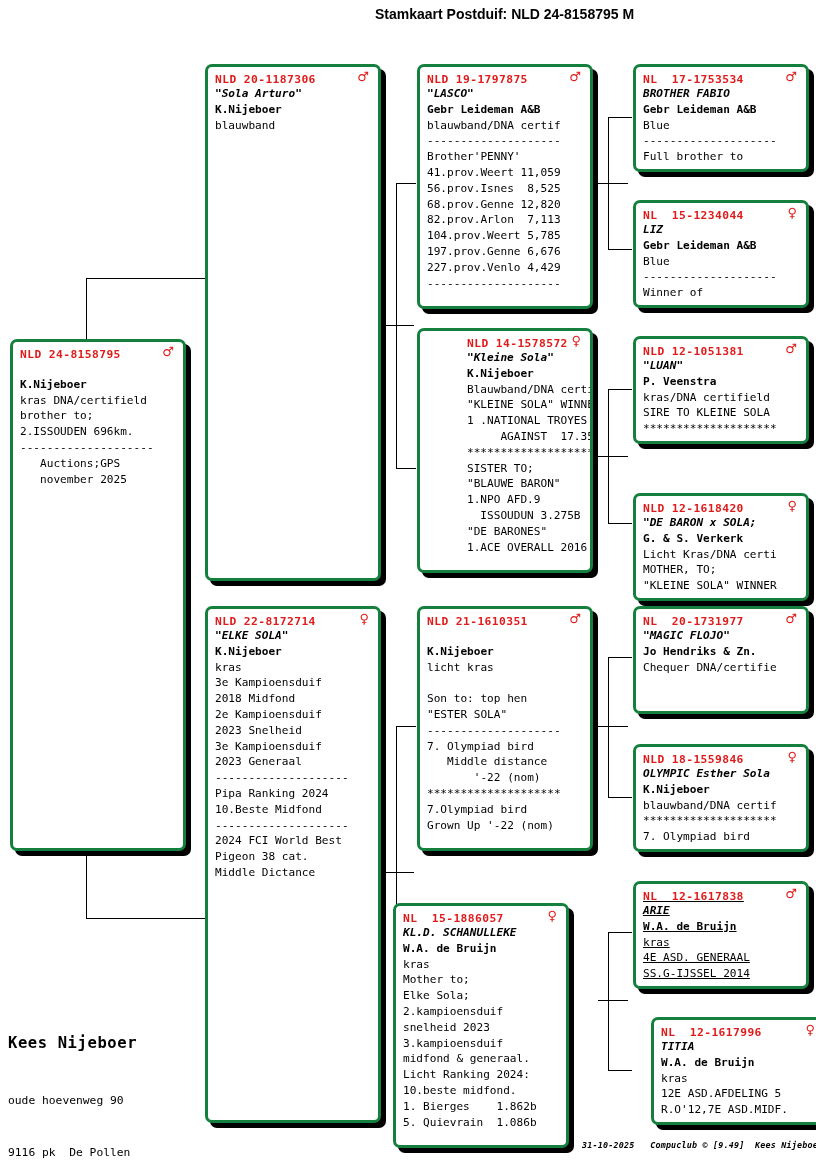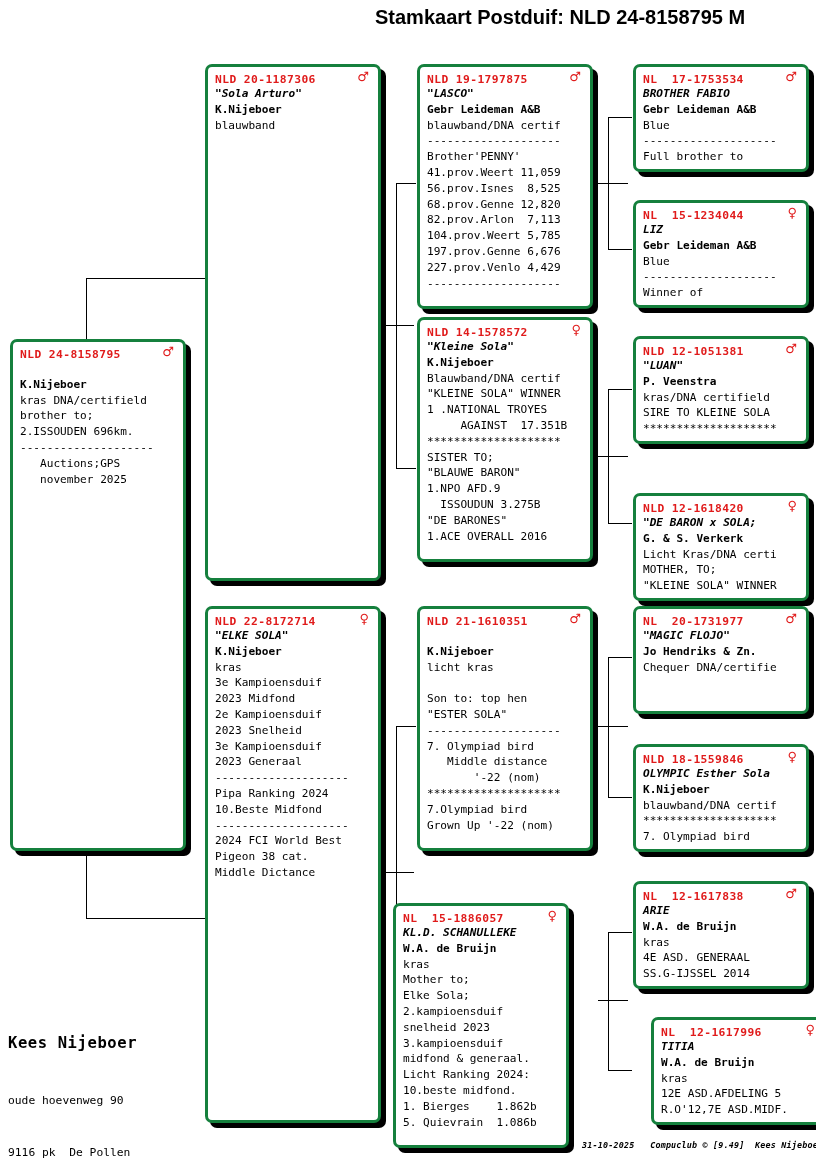--- a/index.html
+++ b/index.html
@@ -9,21 +9,21 @@
     font-family:"DejaVu Sans Mono","Liberation Mono",monospace;
     position:relative;
     overflow:hidden;
   }
   #sheet{position:absolute;left:0;top:0;width:816px;height:1172px;}
 
   .title{
     position:absolute;
     left:375px;top:6px;
     font-family:"Liberation Sans","DejaVu Sans",sans-serif;
-    font-size:20px;
+    font-size:14px;
     font-weight:700;
     color:#000;
     letter-spacing:0px;
     white-space:nowrap;
   }
 
   
   .ln{position:absolute;background:#000;}
   .lh{height:1px;}
   .lv{width:1px;}
@@ -177,21 +177,21 @@
 
   <div class="card" style="left:205px;top:606px;width:176px;height:517px;">
     <div class="hdr">
       <span class="ring">NLD 22-8172714</span>
       <span class="sex">♀</span>
     </div>
     <div class="row nm">"ELKE SOLA"</div>
     <div class="row own">K.Nijeboer</div>
     <div class="row">kras</div>
     <div class="row">3e Kampioensduif</div>
-    <div class="row">2023 Midfond</div>
+    <div class="row">2018 Midfond</div>
     <div class="row">2e Kampioensduif</div>
     <div class="row">2023 Snelheid</div>
     <div class="row">3e Kampioensduif</div>
     <div class="row">2023 Generaal</div>
     <div class="row">--------------------</div>
     <div class="row">Pipa Ranking 2024</div>
     <div class="row">10.Beste Midfond</div>
     <div class="row">--------------------</div>
     <div class="row">2024 FCI World Best</div>
     <div class="row">Pigeon 38 cat.</div>
@@ -211,21 +211,21 @@
     <div class="row">41.prov.Weert 11,059</div>
     <div class="row">56.prov.Isnes  8,525</div>
     <div class="row">68.prov.Genne 12,820</div>
     <div class="row">82.prov.Arlon  7,113</div>
     <div class="row">104.prov.Weert 5,785</div>
     <div class="row">197.prov.Genne 6,676</div>
     <div class="row">227.prov.Venlo 4,429</div>
     <div class="row">--------------------</div>
   </div>
 
-  <div class="card" style="left:417px;top:317px;width:176px;height:245px;">
+  <div class="card" style="left:417px;top:328px;width:176px;height:245px;padding-left:40px;">
     <div class="hdr">
       <span class="ring">NLD 14-1578572</span>
       <span class="sex">♀</span>
     </div>
     <div class="row nm">"Kleine Sola"</div>
     <div class="row own">K.Nijeboer</div>
     <div class="row">Blauwband/DNA certif</div>
     <div class="row">"KLEINE SOLA" WINNER</div>
     <div class="row">1 .NATIONAL TROYES</div>
     <div class="row">     AGAINST  17.351B</div>
@@ -341,21 +341,21 @@
       <span class="ring">NLD 18-1559846</span>
       <span class="sex">♀</span>
     </div>
     <div class="row nm">OLYMPIC Esther Sola</div>
     <div class="row own">K.Nijeboer</div>
     <div class="row">blauwband/DNA certif</div>
     <div class="row">********************</div>
     <div class="row">7. Olympiad bird</div>
   </div>
 
-  <div class="card" style="left:633px;top:881px;width:176px;height:108px;">
+  <div class="card" style="left:633px;top:881px;width:176px;height:108px;text-decoration:underline;">
     <div class="hdr">
       <span class="ring">NL  12-1617838</span>
       <span class="sex">♂</span>
     </div>
     <div class="row nm">ARIE</div>
     <div class="row own">W.A. de Bruijn</div>
     <div class="row">kras</div>
     <div class="row">4E ASD. GENERAAL</div>
     <div class="row">SS.G-IJSSEL 2014</div>
   </div>

